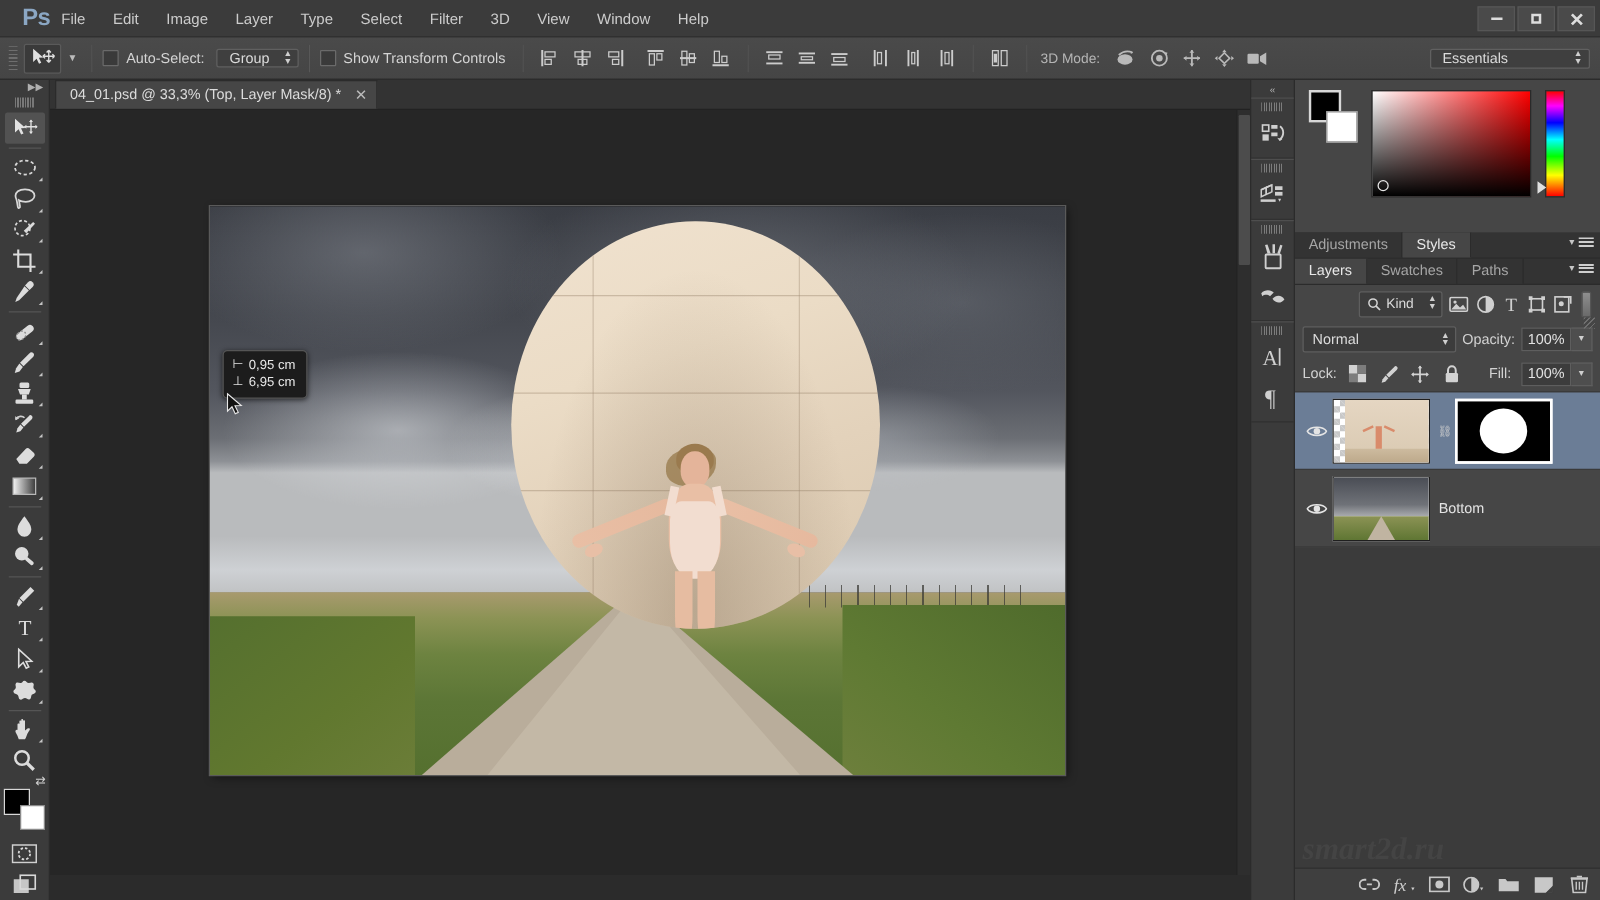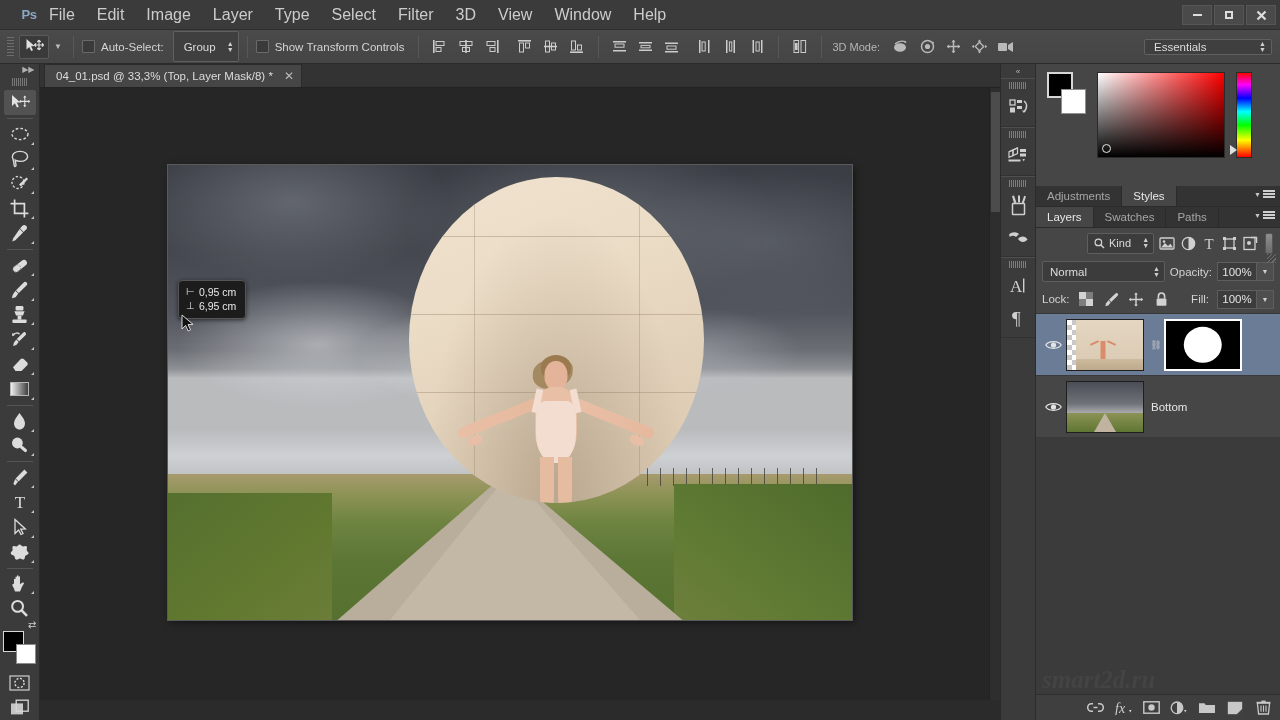--- a/index.html
+++ b/index.html
@@ -18,28 +18,28 @@
   
   .menubar {
     position: absolute; top: 0; left: 0; width: 1280px; height: 30px;
     background: #3b3b3b;
     display: flex; align-items: center;
     border-bottom: 1px solid #2e2e2e;
   }
   .ps-logo {
     width: 38px; height: 30px; display: flex; align-items: center;
     justify-content: center;
-    color: #8ba7c4; font-weight: bold; font-size: 13px;
+    color: #8ba7c4; font-weight: bold; font-size: 19px;
     font-family: "Liberation Sans", sans-serif;
     letter-spacing: -0.5px;
     padding-left: 20px;
   }
   .menu-item {
     padding: 0 11px; height: 30px; line-height: 30px;
-    font-size: 16px; color: #ccc; cursor: default; white-space: nowrap;
+    font-size: 12px; color: #ccc; cursor: default; white-space: nowrap;
   }
   .win-controls { position: absolute; right: 4px; top: 0; height: 30px; display: flex; align-items: center; }
   .win-btn {
     width: 30px; height: 20px; margin-left: 2px;
     display: flex; align-items: center; justify-content: center;
     color: #d8d8d8; font-size: 11px; background: #4a4a4a;
     border: 1px solid #565656;
   }
   .win-btn .bar { width: 9px; height: 2px; background: #ddd; }
   .win-btn .sq { width: 8px; height: 8px; border: 2px solid #ddd; }
@@ -55,21 +55,21 @@
     background: repeating-linear-gradient(to bottom, #6e6e6e 0 1px, transparent 1px 3px); }
   .opt-tool {
     width: 30px; height: 24px; display:flex; align-items:center; justify-content:center;
     background: #3a3a3a; border: 1px solid #5a5a5a; border-radius: 2px; margin-right: 2px;
   }
   .opt-caret { width: 14px; text-align: center; font-size: 8px; color: #bbb; }
   .vsep { width: 1px; height: 22px; background: #333; border-right: 1px solid #585858; margin: 0 8px; }
   .chk { width: 13px; height: 13px; background: #3a3a3a; border: 1px solid #6a6a6a; border-radius: 1px; }
   .opt-label { margin-left: 6px; font-size: 11.5px; color: #d4d4d4; white-space: nowrap; }
   .opt-select {
-    height: 31px; background: #3f3f3f; border: 1px solid #606060; border-radius: 2px;
+    height: 15px; background: #3f3f3f; border: 1px solid #606060; border-radius: 2px;
     display: flex; align-items: center; padding: 0 4px 0 10px; margin-left: 9px;
     font-size: 11.5px; color: #dcdcdc; min-width: 66px; justify-content: space-between;
   }
   .spin { display: inline-block; font-size: 7px; line-height: 6px; color: #cfcfcf; margin-left: 8px; text-align:center; }
   .align-grp { display: flex; align-items: center; }
   .align-btn { width: 26px; height: 24px; display: flex; align-items: center; justify-content: center; }
   .mode3d { font-size: 11px; color: #b5b5b5; margin: 0 8px 0 2px; }
   .d3-btn { width: 26px; height: 22px; display:flex; align-items:center; justify-content:center; }
   .workspace-sel {
     position: absolute; right: 8px; height: 16px; width: 128px;

